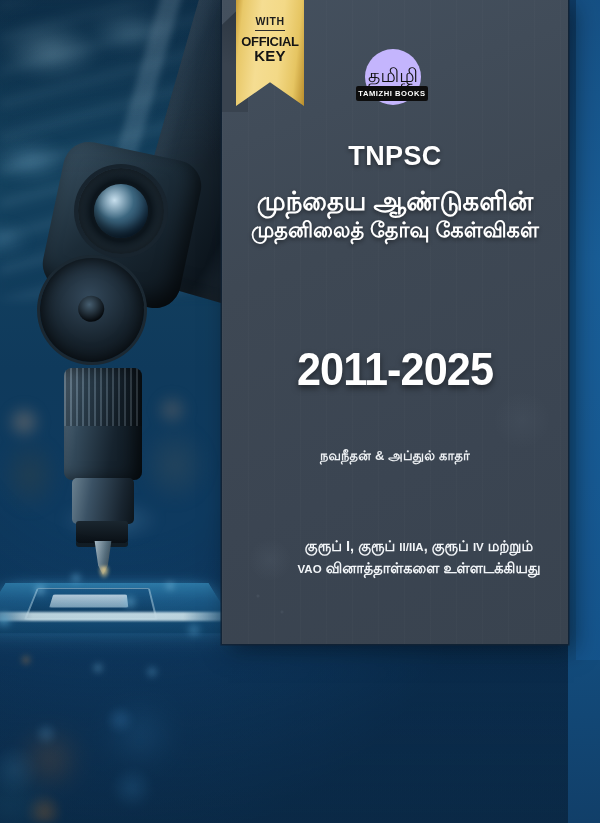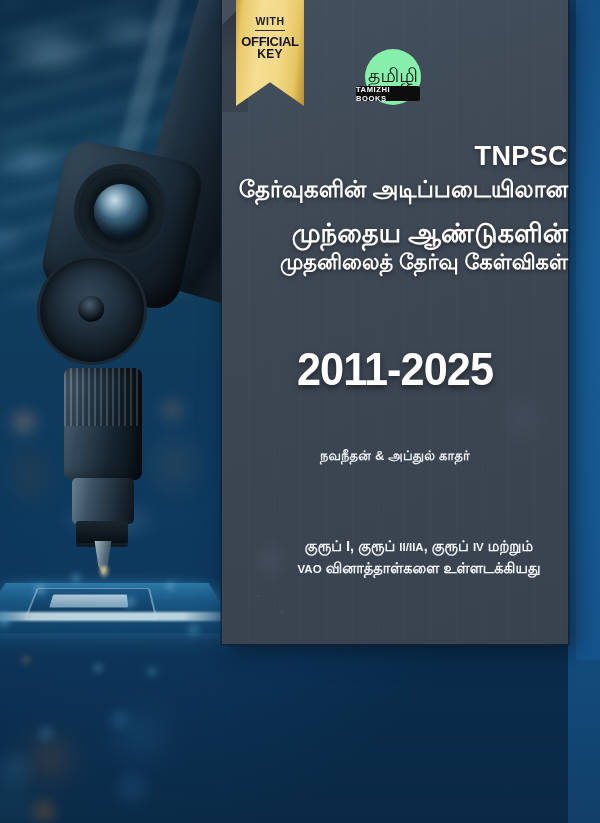--- a/index.html
+++ b/index.html
@@ -324,73 +324,73 @@
     color: #141414;
     font-size: 13px;
     font-weight: bold;
     letter-spacing: -.3px;
     line-height: 1.04;
     margin-top: 4px;
     text-align: center;
   }
   .ribbon-key {
     color: #141414;
-    font-size: 12px;
+    font-size: 15px;
     font-weight: bold;
     letter-spacing: .2px;
     line-height: 1.04;
     text-align: center;
   }
 
   
   .logo {
     position: absolute;
     left: 365px; top: 49px;
     width: 56px; height: 56px;
   }
   .logo-circle {
     position: absolute;
     left: 0; top: 0;
     width: 56px; height: 56px;
     border-radius: 50%;
-    background: #86efac;
+    background: #c4b5fd;
     display: flex;
     align-items: center;
     justify-content: center;
   }
   .logo-glyph {
     color: #111;
     font-size: 19px;
     line-height: 1;
     font-family: "Liberation Sans", sans-serif;
     margin-top: -4px;
   }
   .logo-band {
     position: absolute;
     left: -9px; top: 37px;
-    width: 64px; height: 15px;
+    width: 72px; height: 15px;
     background: #0d0d0d;
     border-radius: 2px;
     display: flex;
     align-items: center;
     justify-content: center;
   }
   .logo-band span {
     color: #fff;
     font-size: 7.6px;
     font-weight: bold;
     letter-spacing: .55px;
   }
 
   
   .title-block {
     position: absolute;
     left: 222px; top: 143px;
     width: 346px;
-    text-align: right;
+    text-align: center;
     color: #fff;
   }
   .t-tnpsc {
     font-size: 27px;
     font-weight: bold;
     letter-spacing: .4px;
     line-height: 1.02;
     text-shadow: 0 2px 4px rgba(0,0,0,.45);
   }
   .t-line2 {
@@ -523,21 +523,20 @@
     <div class="logo-circle">
       <span class="logo-glyph">தமிழி</span>
     </div>
     <div class="logo-band">
       <span>TAMIZHI BOOKS</span>
     </div>
   </div>
 
   <div class="title-block">
     <div class="t-tnpsc">TNPSC</div>
-    <div class="t-line2">தேர்வுகளின் அடிப்படையிலான</div>
     <div class="t-line4">முந்தைய ஆண்டுகளின்</div>
     <div class="t-line5">முதனிலைத் தேர்வு கேள்விகள்</div>
   </div>
 
   <div class="t-years">2011-2025</div>
 
   <div class="t-authors">நவநீதன் &amp; அப்துல் காதர்</div>
 
   <div class="t-scope">
     <div><span>குரூப் I, குரூப் </span><span class="sm">II/IIA</span><span>, குரூப் </span><span class="sm">IV</span><span> மற்றும்</span></div>

